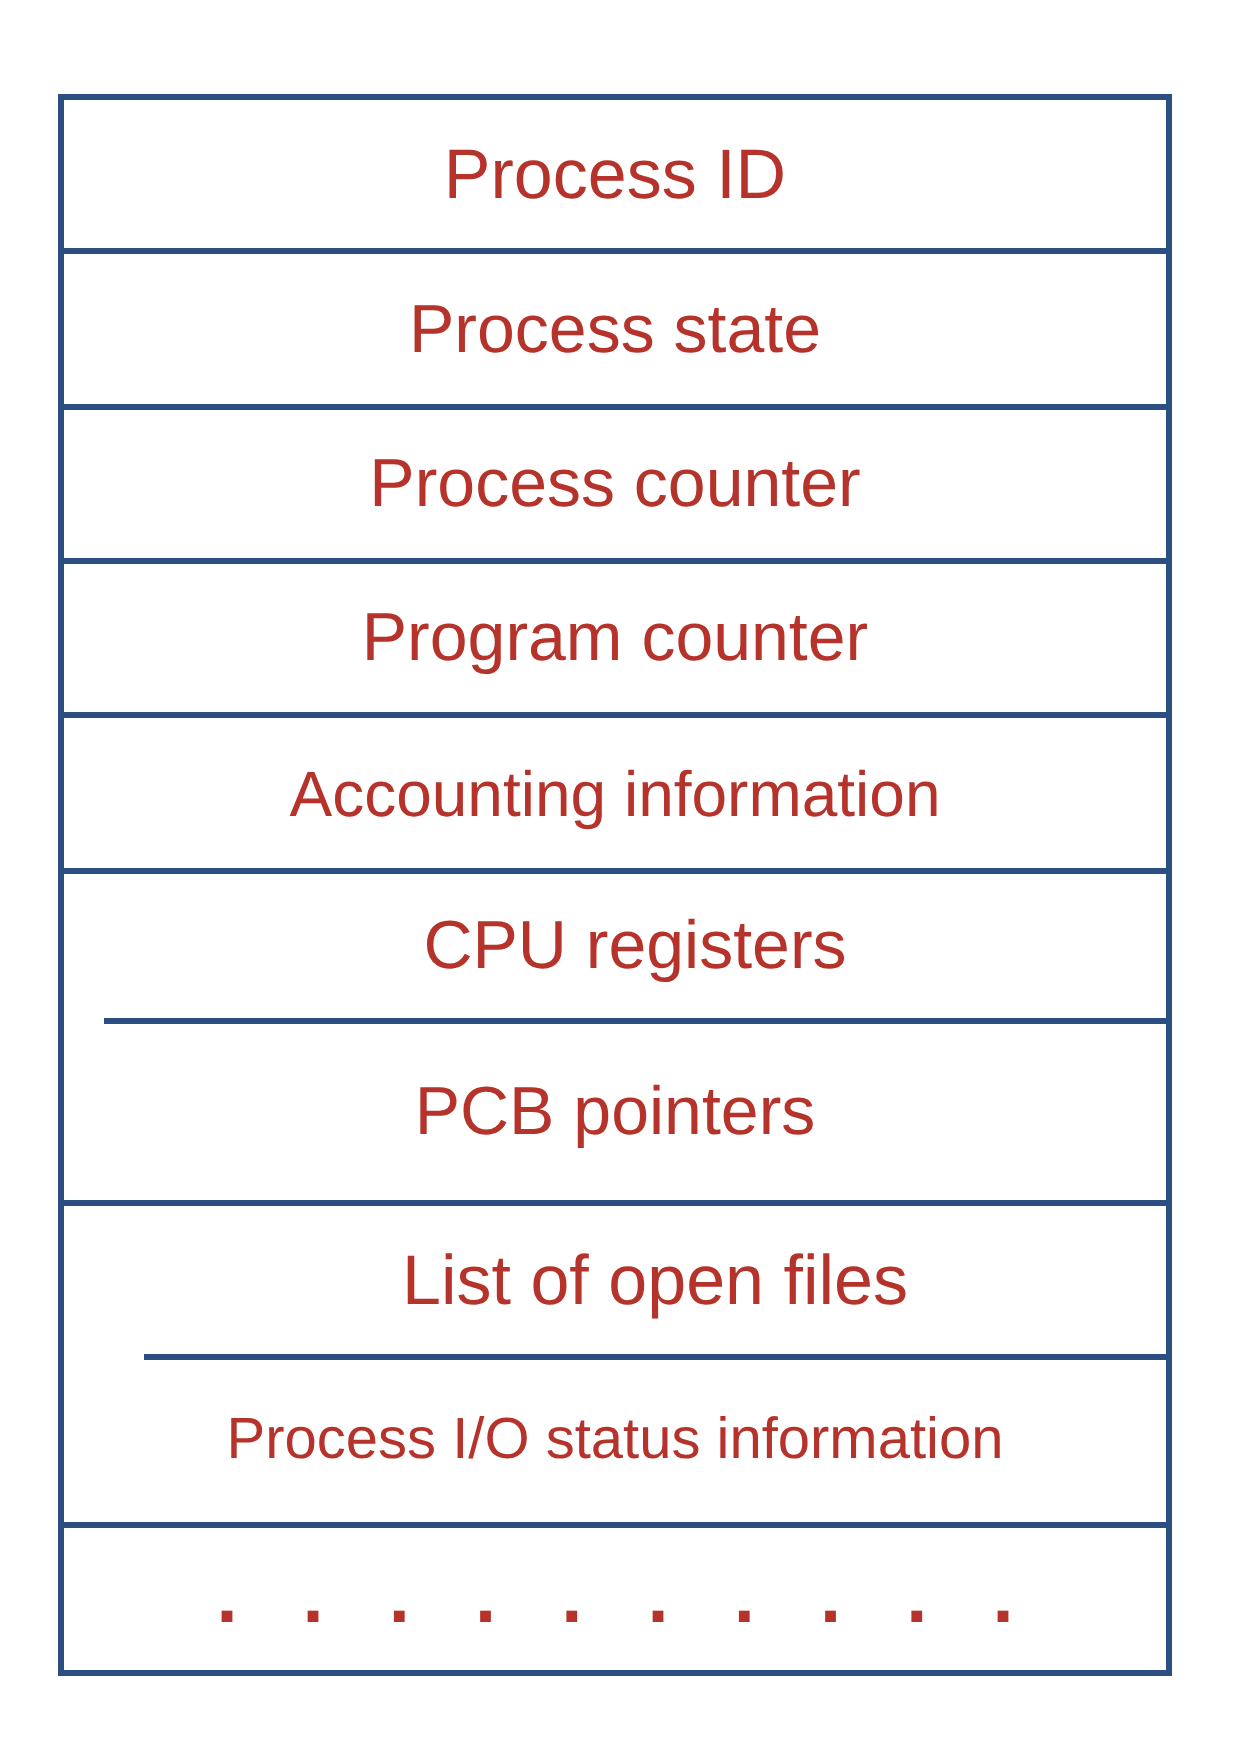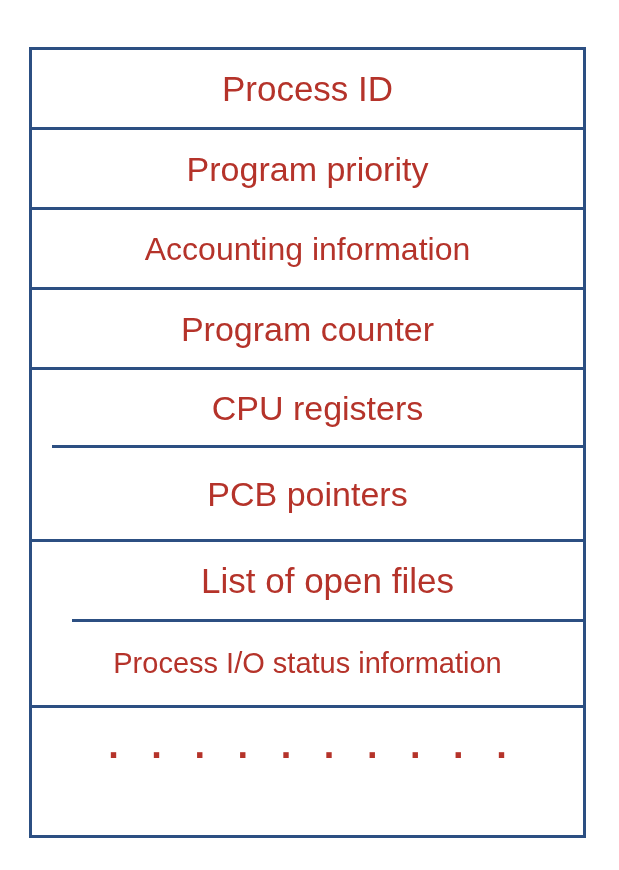--- a/index.html
+++ b/index.html
@@ -77,31 +77,34 @@
 </style>
 </head>
 <body>
 
 <div id="pcb-diagram">
 
   <div class="pcb-row r0">
     <span class="pcb-label s-xl">Process ID</span>
   </div>
 
+  <div class="pcb-row r1">
+    <span class="pcb-label s-lg">Process state</span>
+  </div>
 
   <div class="pcb-row r2">
-    <span class="pcb-label s-lg">Program priority</span>
+    <span class="pcb-label s-lg">Process counter</span>
+  </div>
+
+  <div class="pcb-row r4">
+    <span class="pcb-label s-lg">Program counter</span>
   </div>
 
   <div class="pcb-row r3">
     <span class="pcb-label s-md">Accounting information</span>
-  </div>
-
-  <div class="pcb-row r4">
-    <span class="pcb-label s-lg">Program counter</span>
   </div>
 
   <div class="pcb-row r5">
     <span class="pcb-label s-lg">CPU registers</span>
   </div>
 
   <div class="pcb-row r6">
     <span class="pcb-label s-lg">PCB pointers</span>
   </div>
 

